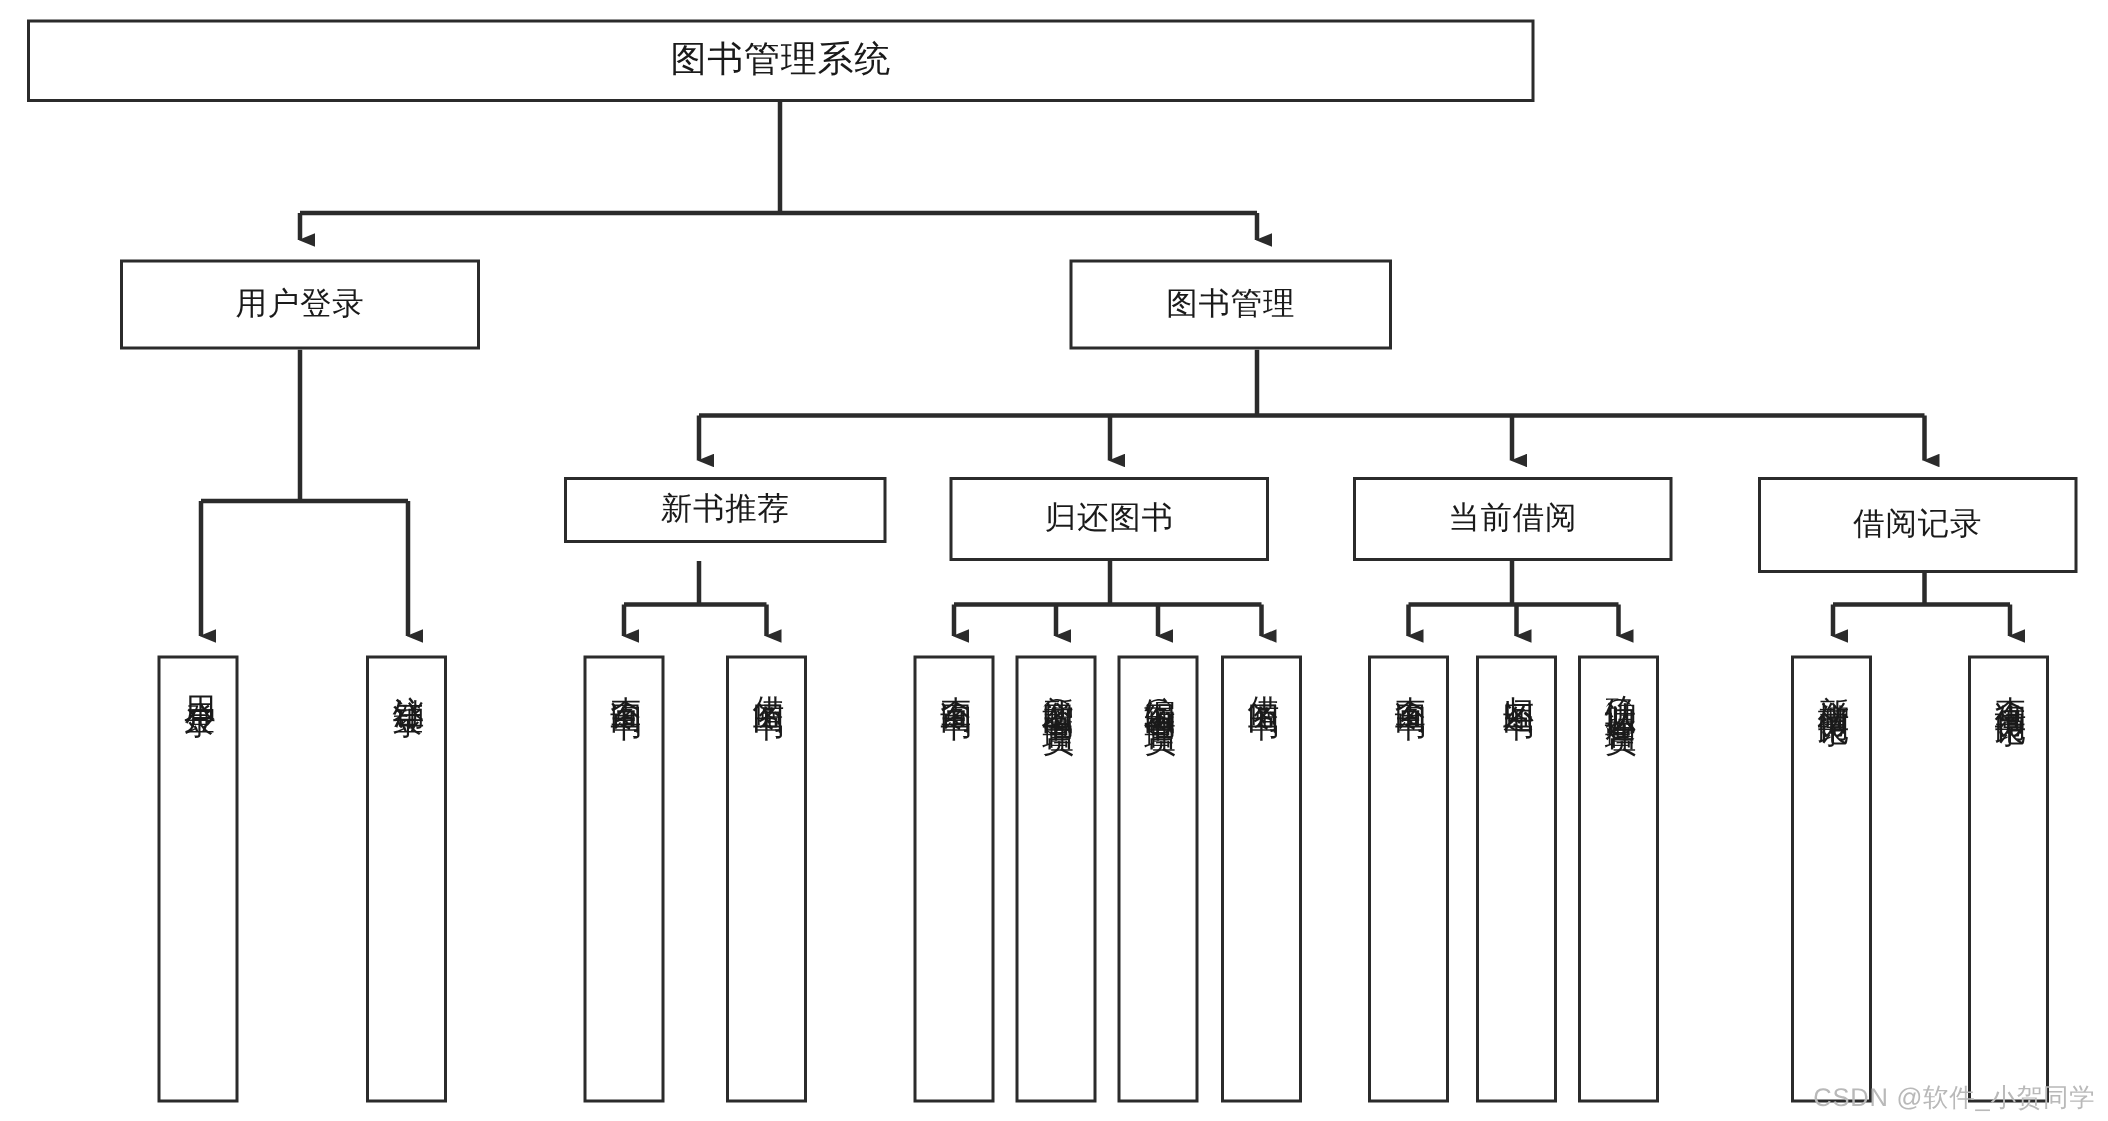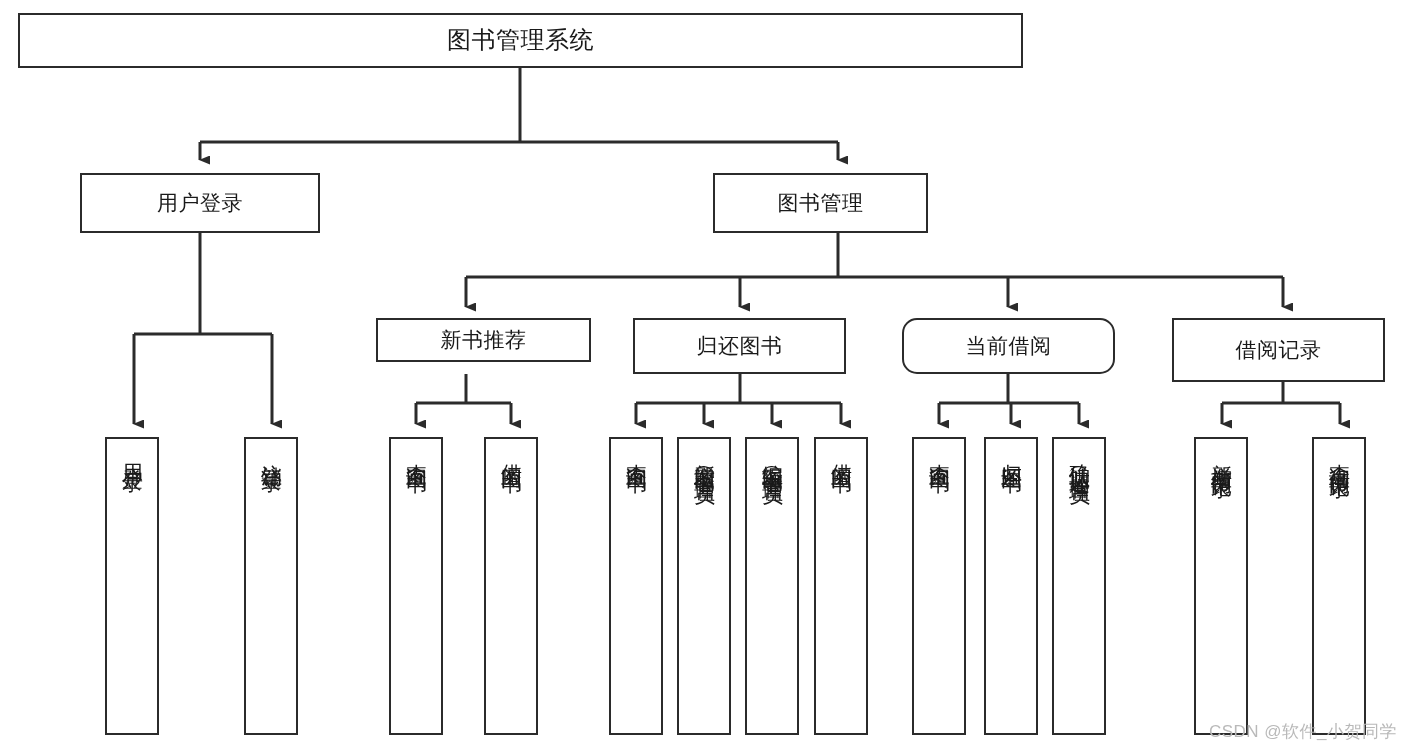--- a/index.html
+++ b/index.html
@@ -139,21 +139,21 @@
   </div>
 
   <div class="node horizontal" style="left:376px; top:318px; width:215px; height:44px;">
     <span class="node-label">新书推荐</span>
   </div>
 
   <div class="node horizontal" style="left:633px; top:318px; width:213px; height:56px;">
     <span class="node-label">归还图书</span>
   </div>
 
-  <div class="node horizontal" style="left:902px; top:318px; width:213px; height:56px;border-radius:15px;">
+  <div class="node horizontal" style="left:902px; top:318px; width:213px; height:56px;">
     <span class="node-label">当前借阅</span>
   </div>
 
   <div class="node horizontal" style="left:1172px; top:318px; width:213px; height:64px;">
     <span class="node-label">借阅记录</span>
   </div>
 
   <div class="node vertical" style="left:105px; top:437px; width:54px; height:298px;">
     <span class="node-label">用户登录</span>
   </div>

